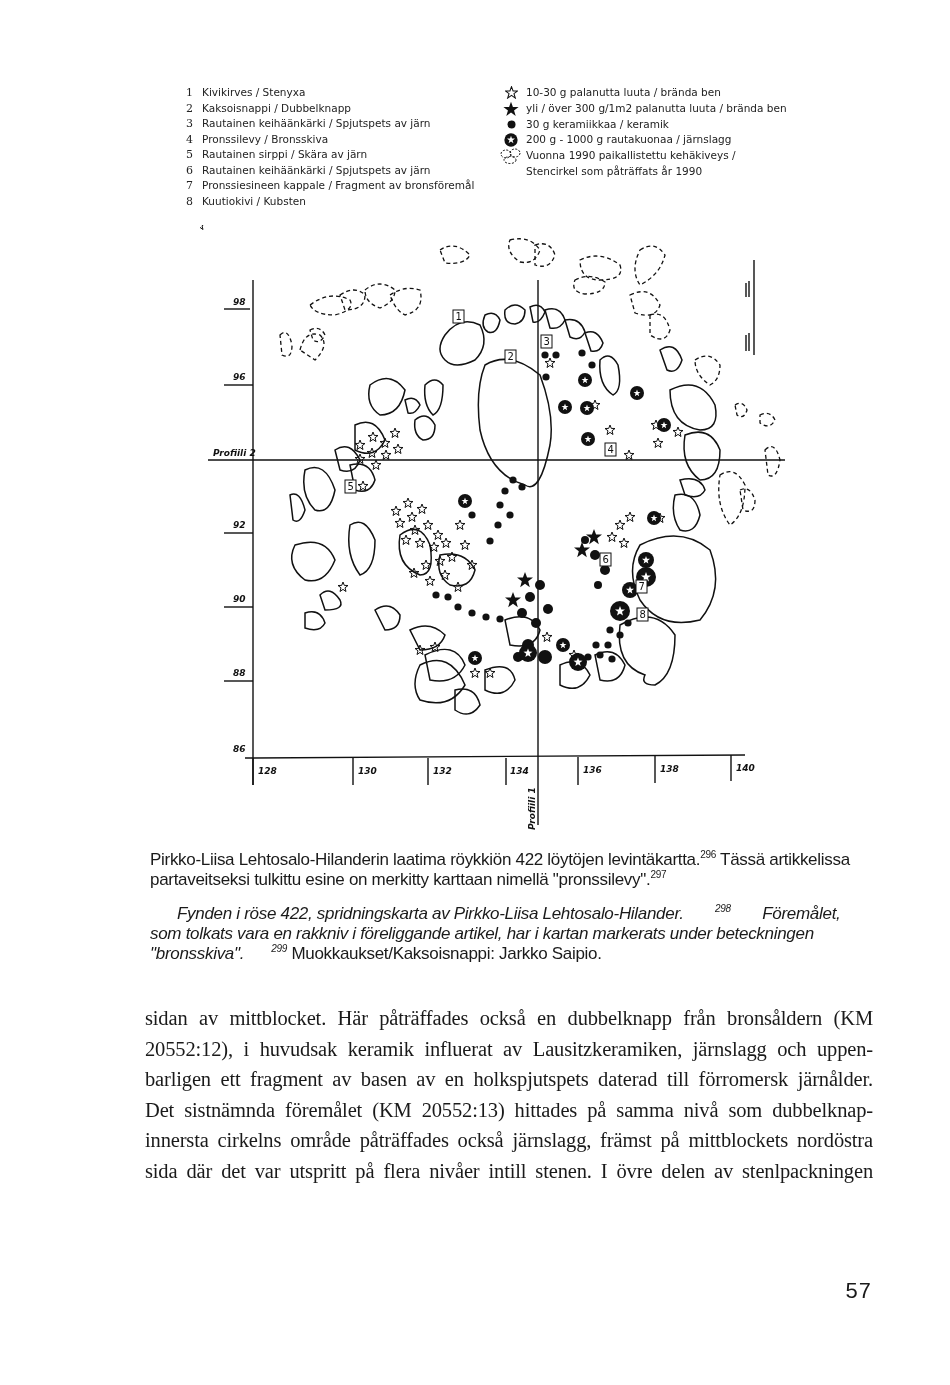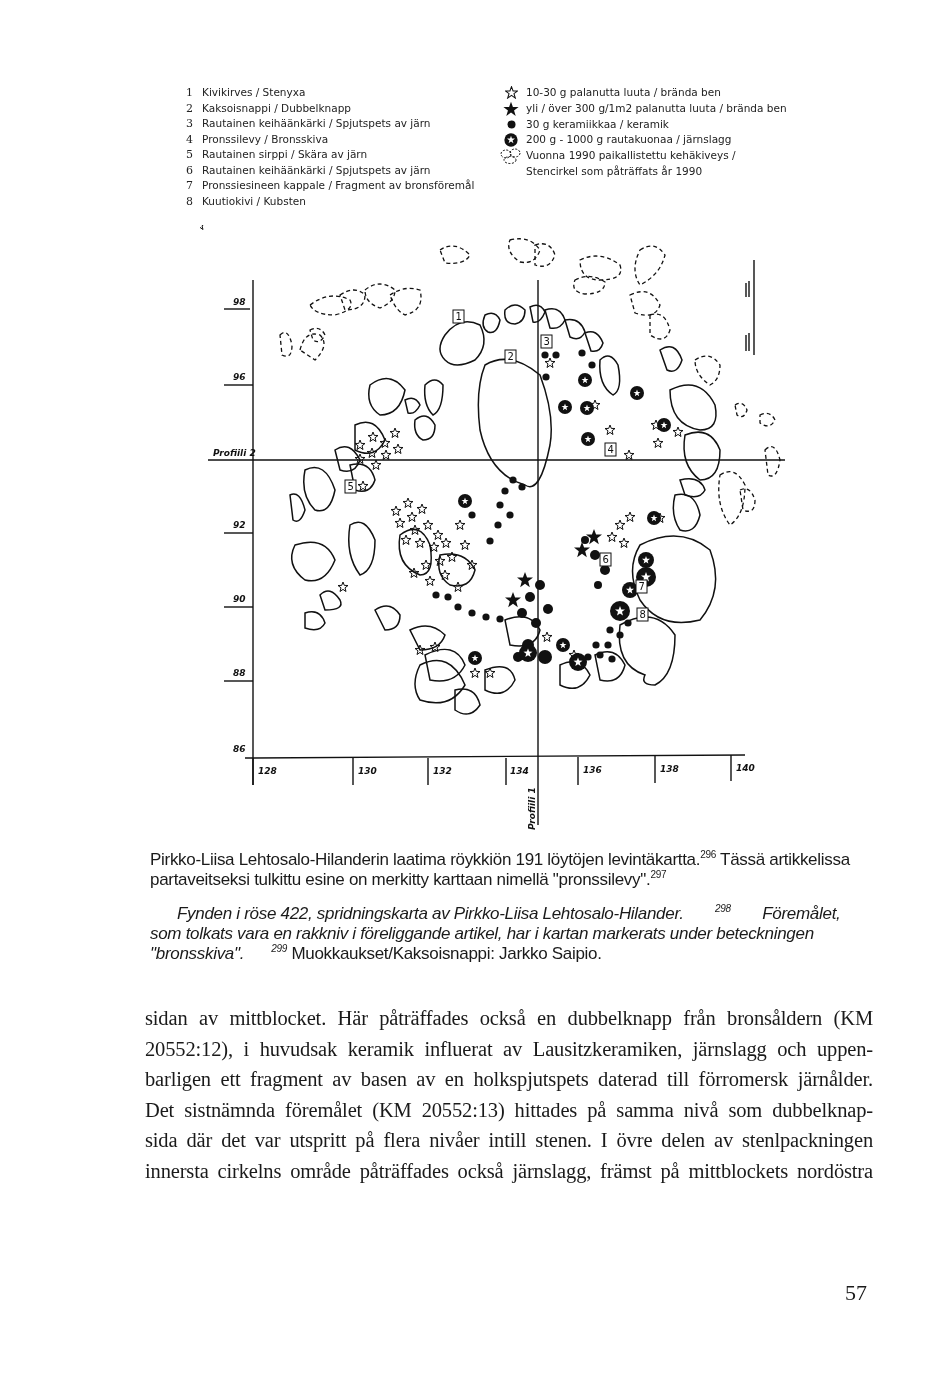--- a/index.html
+++ b/index.html
@@ -30,21 +30,21 @@
   .caption .it { font-style: italic; margin-left: 27px; }
   .caption sup { font-size: 10px; vertical-align: super; line-height: 0; }
 
   
   .body-text { position: absolute; left: 145px; top: 1003px; width: 728px;
     font-family: "Liberation Serif", serif; font-size: 20.5px; line-height: 30.5px; color: #1a1a1a;
     text-align: justify; letter-spacing: -0.15px; }
   .body-text .line { display: block; text-align: justify; text-align-last: justify; white-space: nowrap; }
 
   .page-number { position: absolute; left: 845px; top: 1280px;
-    font-family: Liberation Serif, serif; font-size: 22px; color: #1a1a1a; }
+    font-family: Liberation Mono, monospace; font-size: 22px; color: #1a1a1a; }
 </style>
 </head>
 <body>
 
 <div class="page">
 
   <div class="legend-left">
     <div class="row">
         <span class="num">1</span>
         <span>Kivikirves / Stenyxa</span>
@@ -451,27 +451,27 @@
       <text class="axis-label" x="383" y="548">136</text>
       <text class="axis-label" x="460" y="547">138</text>
       <text class="axis-label" x="536" y="546">140</text>
 
       <text class="axis-label" x="13" y="231">Profiili 2</text>
       <text class="axis-label" transform="translate(335,605) rotate(-90)">Profiili 1</text>
     </svg>
   </div>
 
   <div class="caption">
-    <p><span>Pirkko-Liisa Lehtosalo-Hilanderin laatima röykkiön 191 löytöjen levintäkartta.</span><sup>296</sup><span> Tässä artikkelissa partaveitseksi tulkittu esine on merkitty karttaan nimellä "pronssilevy".</span><sup>297</sup></p>
+    <p><span>Pirkko-Liisa Lehtosalo-Hilanderin laatima röykkiön 422 löytöjen levintäkartta.</span><sup>296</sup><span> Tässä artikkelissa partaveitseksi tulkittu esine on merkitty karttaan nimellä "pronssilevy".</span><sup>297</sup></p>
     <p class="sv"><span class="it">Fynden i röse 422, spridningskarta av Pirkko-Liisa Lehtosalo-Hilander. </span><sup class="it">298</sup><span class="it"> Föremålet, som tolkats vara en rakkniv i föreliggande artikel, har i kartan markerats under beteckningen "bronsskiva".</span><sup class="it">299</sup><span> Muokkaukset/Kaksoisnappi: Jarkko Saipio.</span></p>
   </div>
 
   <div class="body-text">
     <span class="line">sidan av mittblocket. Här påträffades också en dubbelknapp från bronsåldern (KM</span>
     <span class="line">20552:12), i huvudsak keramik influerat av Lausitzkeramiken, järnslagg och uppen-</span>
     <span class="line">barligen ett fragment av basen av en holkspjutspets daterad till förromersk järnålder.</span>
     <span class="line">Det sistnämnda föremålet (KM 20552:13) hittades på samma nivå som dubbelknap-</span>
+    <span class="line">innersta cirkelns område påträffades också järnslagg, främst på mittblockets nordöstra</span>
     <span class="line">sida där det var utspritt på flera nivåer intill stenen. I övre delen av stenlpackningen</span>
-    <span class="line">innersta cirkelns område påträffades också järnslagg, främst på mittblockets nordöstra</span>
   </div>
 
   <div class="page-number">57</div>
 </div>
 
 </body></html>

